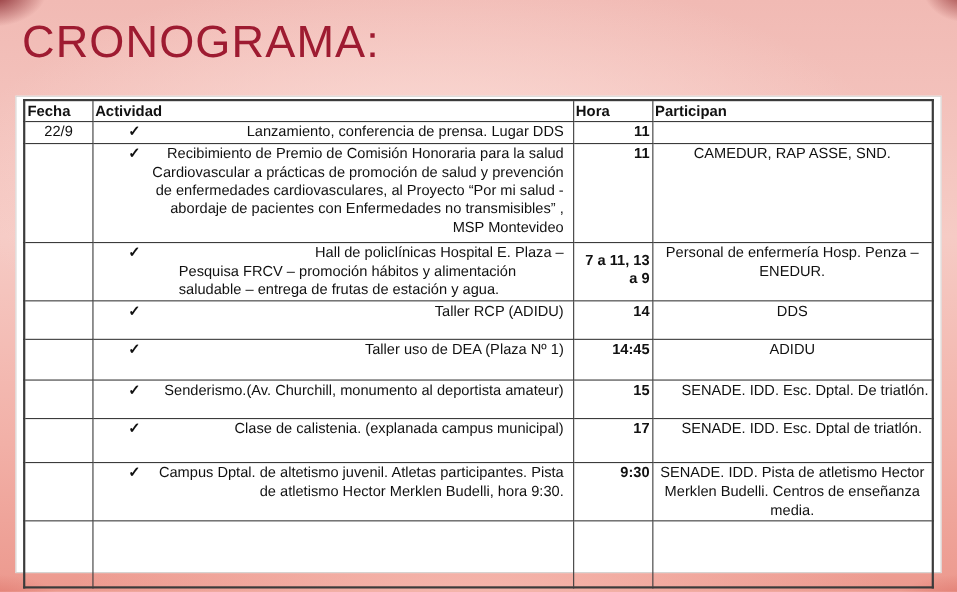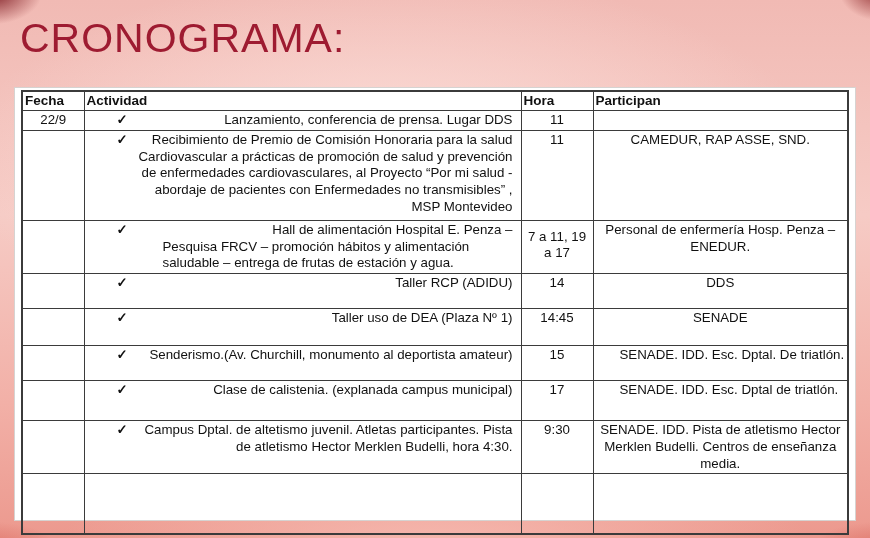--- a/index.html
+++ b/index.html
@@ -36,21 +36,21 @@
   }
   .schedule col.c-fecha{width:62px;}
   .schedule col.c-act{width:437px;}
   .schedule col.c-hora{width:72px;}
   .schedule th,.schedule td{
     border:1px solid #3b3b3b;padding:1px 2px;vertical-align:top;line-height:1.26;
   }
   .schedule th{font-size:13.5px;font-weight:700;text-align:left;height:18px;padding:0 2px;}
 
   .fecha-cell{text-align:center;}
-  .hora-cell{text-align:center;}
+  .hora-cell{text-align:right;font-weight:bold;}
   .part-cell{text-align:center;padding:2px 6px;}
 
   .act-line{display:flex;align-items:flex-start;}
   .check{flex:0 0 18px;margin-left:30px;font-weight:700;}
   .act-text{flex:1;padding-right:6px;text-align:right;}
   .act-sub{margin-left:76px;margin-right:28px;}
 
   
   tbody tr:nth-child(1){height:18px;padding-left:29px;}
   tbody tr:nth-child(2){height:90px;}
@@ -115,25 +115,25 @@
     </td>
     <td class="hora-cell">11</td>
     <td class="part-cell">CAMEDUR, RAP ASSE, SND.</td>
   </tr>
 
   <tr>
     <td class="fecha-cell"></td>
     <td class="act-cell">
       <div class="act-line">
         <span class="check">✓</span>
-        <span class="act-text">Hall de alimentación Hospital E. Penza –</span>
+        <span class="act-text">Hall de policlínicas Hospital E. Plaza –</span>
       </div>
       <div class="act-sub">Pesquisa FRCV – promoción hábitos y alimentación saludable – entrega de frutas de estación y agua.</div>
     </td>
-    <td class="hora-cell">7 a 11, 19 a 17</td>
+    <td class="hora-cell">7 a 11, 13 a 9</td>
     <td class="part-cell">Personal de enfermería Hosp. Penza – ENEDUR.</td>
   </tr>
 
   <tr>
     <td class="fecha-cell"></td>
     <td class="act-cell">
       <div class="act-line">
         <span class="check">✓</span>
         <span class="act-text">Taller RCP (ADIDU)</span>
       </div>
@@ -146,21 +146,21 @@
   <tr>
     <td class="fecha-cell"></td>
     <td class="act-cell">
       <div class="act-line">
         <span class="check">✓</span>
         <span class="act-text">Taller uso de DEA (Plaza Nº 1)</span>
       </div>
 
     </td>
     <td class="hora-cell">14:45</td>
-    <td class="part-cell">SENADE</td>
+    <td class="part-cell">ADIDU</td>
   </tr>
 
   <tr>
     <td class="fecha-cell"></td>
     <td class="act-cell">
       <div class="act-line">
         <span class="check">✓</span>
         <span class="act-text">Senderismo.(Av. Churchill, monumento al deportista amateur)</span>
       </div>
 
@@ -181,21 +181,21 @@
     <td class="hora-cell">17</td>
     <td class="part-cell">SENADE. IDD. Esc. Dptal de triatlón.</td>
   </tr>
 
 
   <tr>
     <td class="fecha-cell"></td>
     <td class="act-cell">
       <div class="act-line">
         <span class="check">✓</span>
-        <span class="act-text">Campus Dptal. de altetismo juvenil. Atletas participantes. Pista de atletismo Hector Merklen Budelli, hora 4:30.</span>
+        <span class="act-text">Campus Dptal. de altetismo juvenil. Atletas participantes. Pista de atletismo Hector Merklen Budelli, hora 9:30.</span>
       </div>
 
     </td>
     <td class="hora-cell">9:30</td>
     <td class="part-cell">SENADE. IDD. Pista de atletismo Hector Merklen Budelli. Centros de enseñanza media.</td>
   </tr>
 
   <tr>
     <td class="fecha-cell"></td>
     <td class="act-cell">

